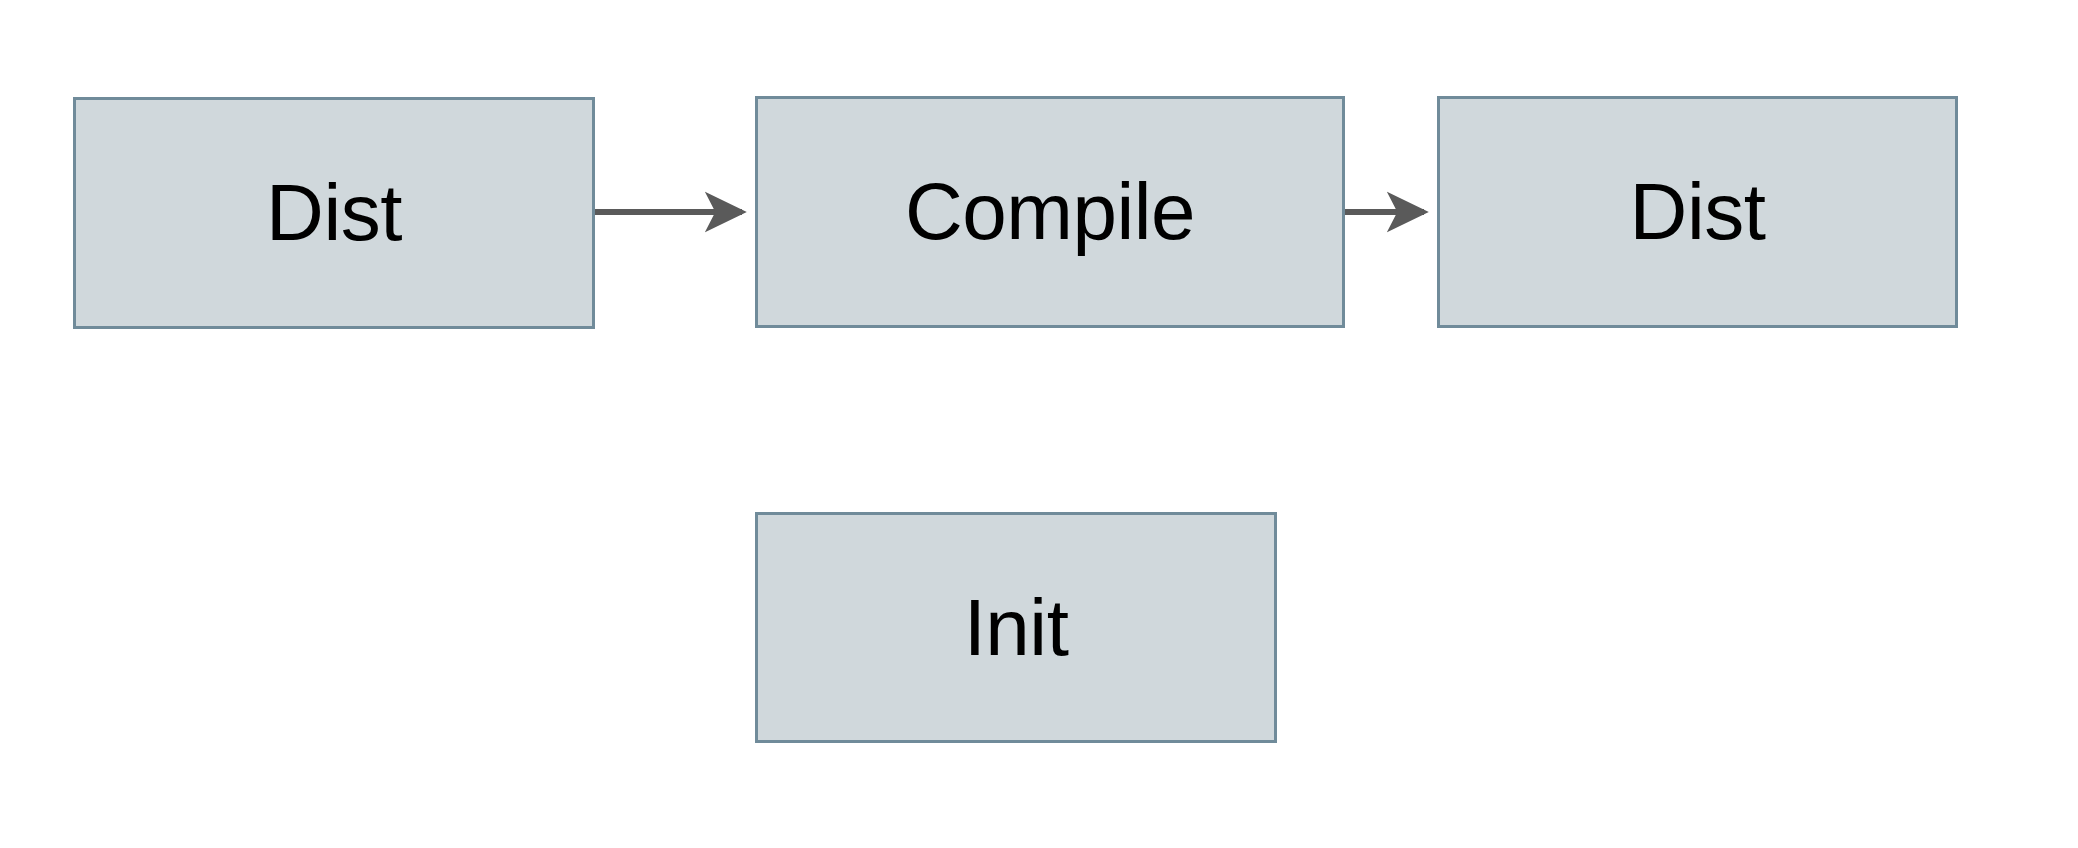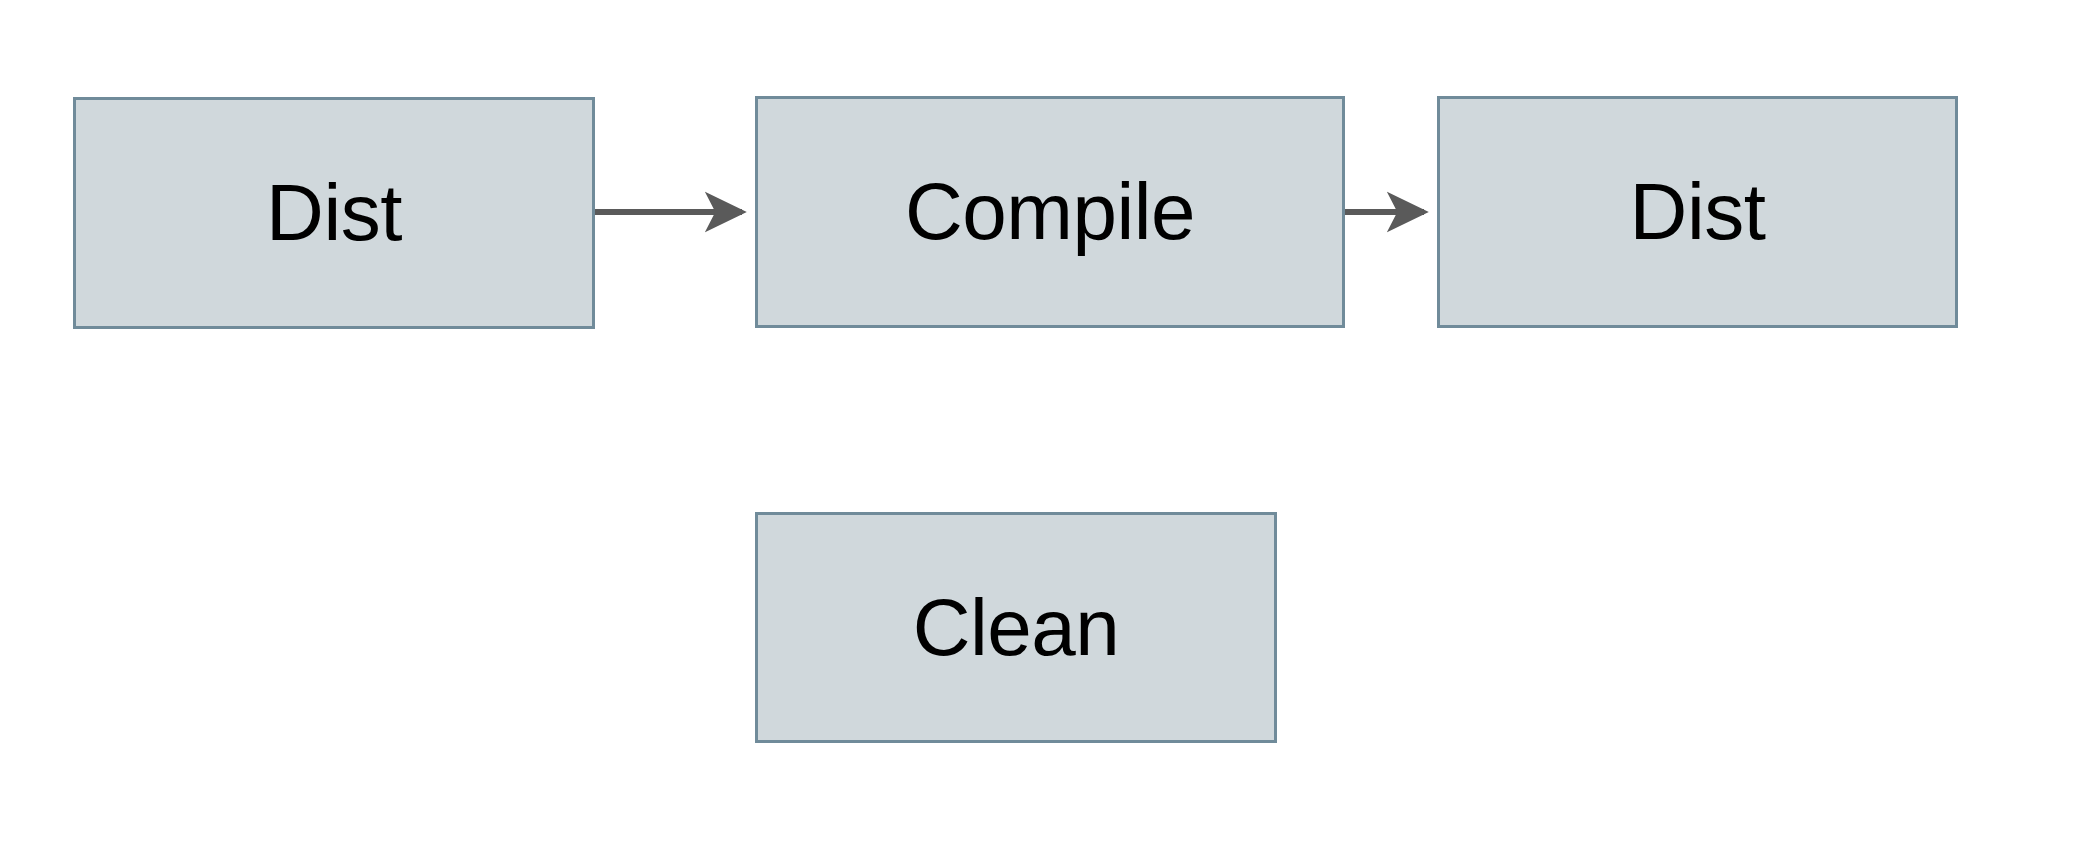--- a/index.html
+++ b/index.html
@@ -77,16 +77,16 @@
 
   <div class="node" style="left:755px; top:96px; width:590px; height:232px;">
     <span class="node-label">Compile</span>
   </div>
 
   <div class="node" style="left:1437px; top:96px; width:521px; height:232px;">
     <span class="node-label">Dist</span>
   </div>
 
   <div class="node" style="left:755px; top:512px; width:522px; height:231px;">
-    <span class="node-label">Clean</span>
+    <span class="node-label">Init</span>
   </div>
 
 </div>
 
 </body></html>

